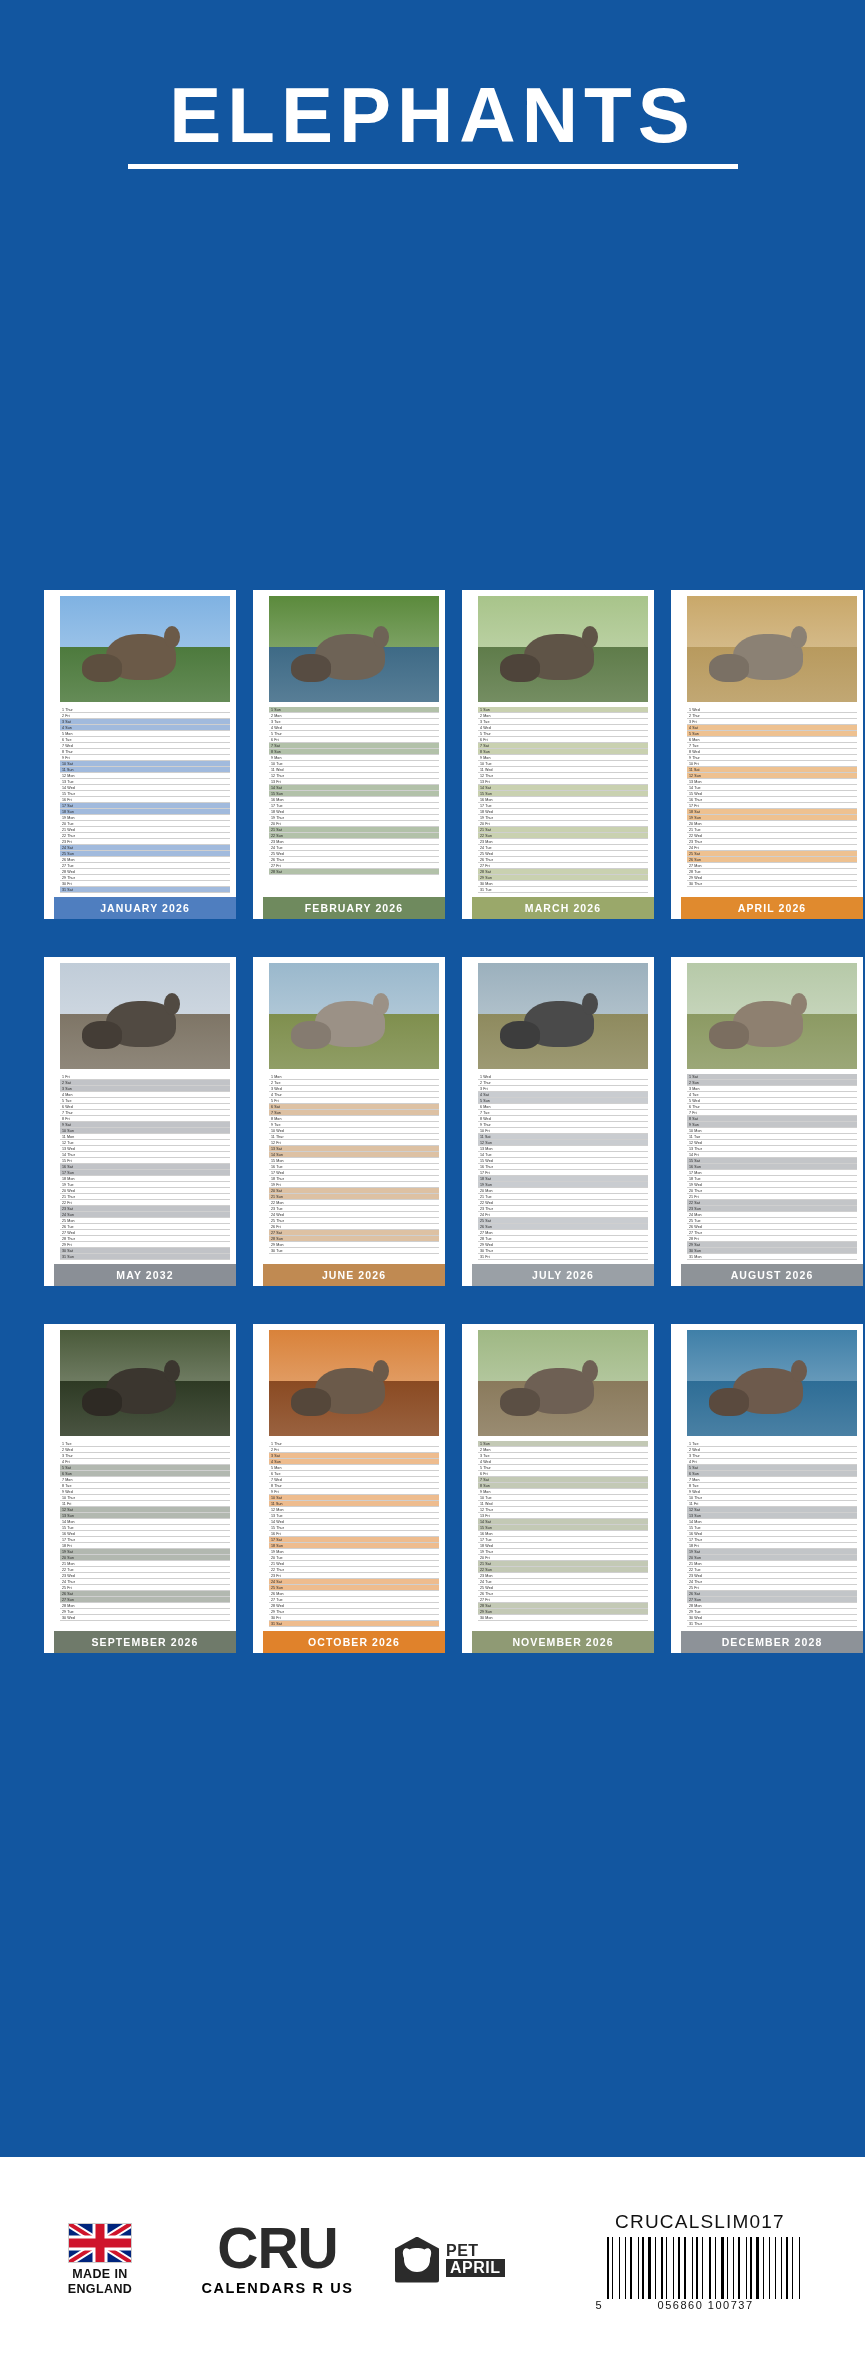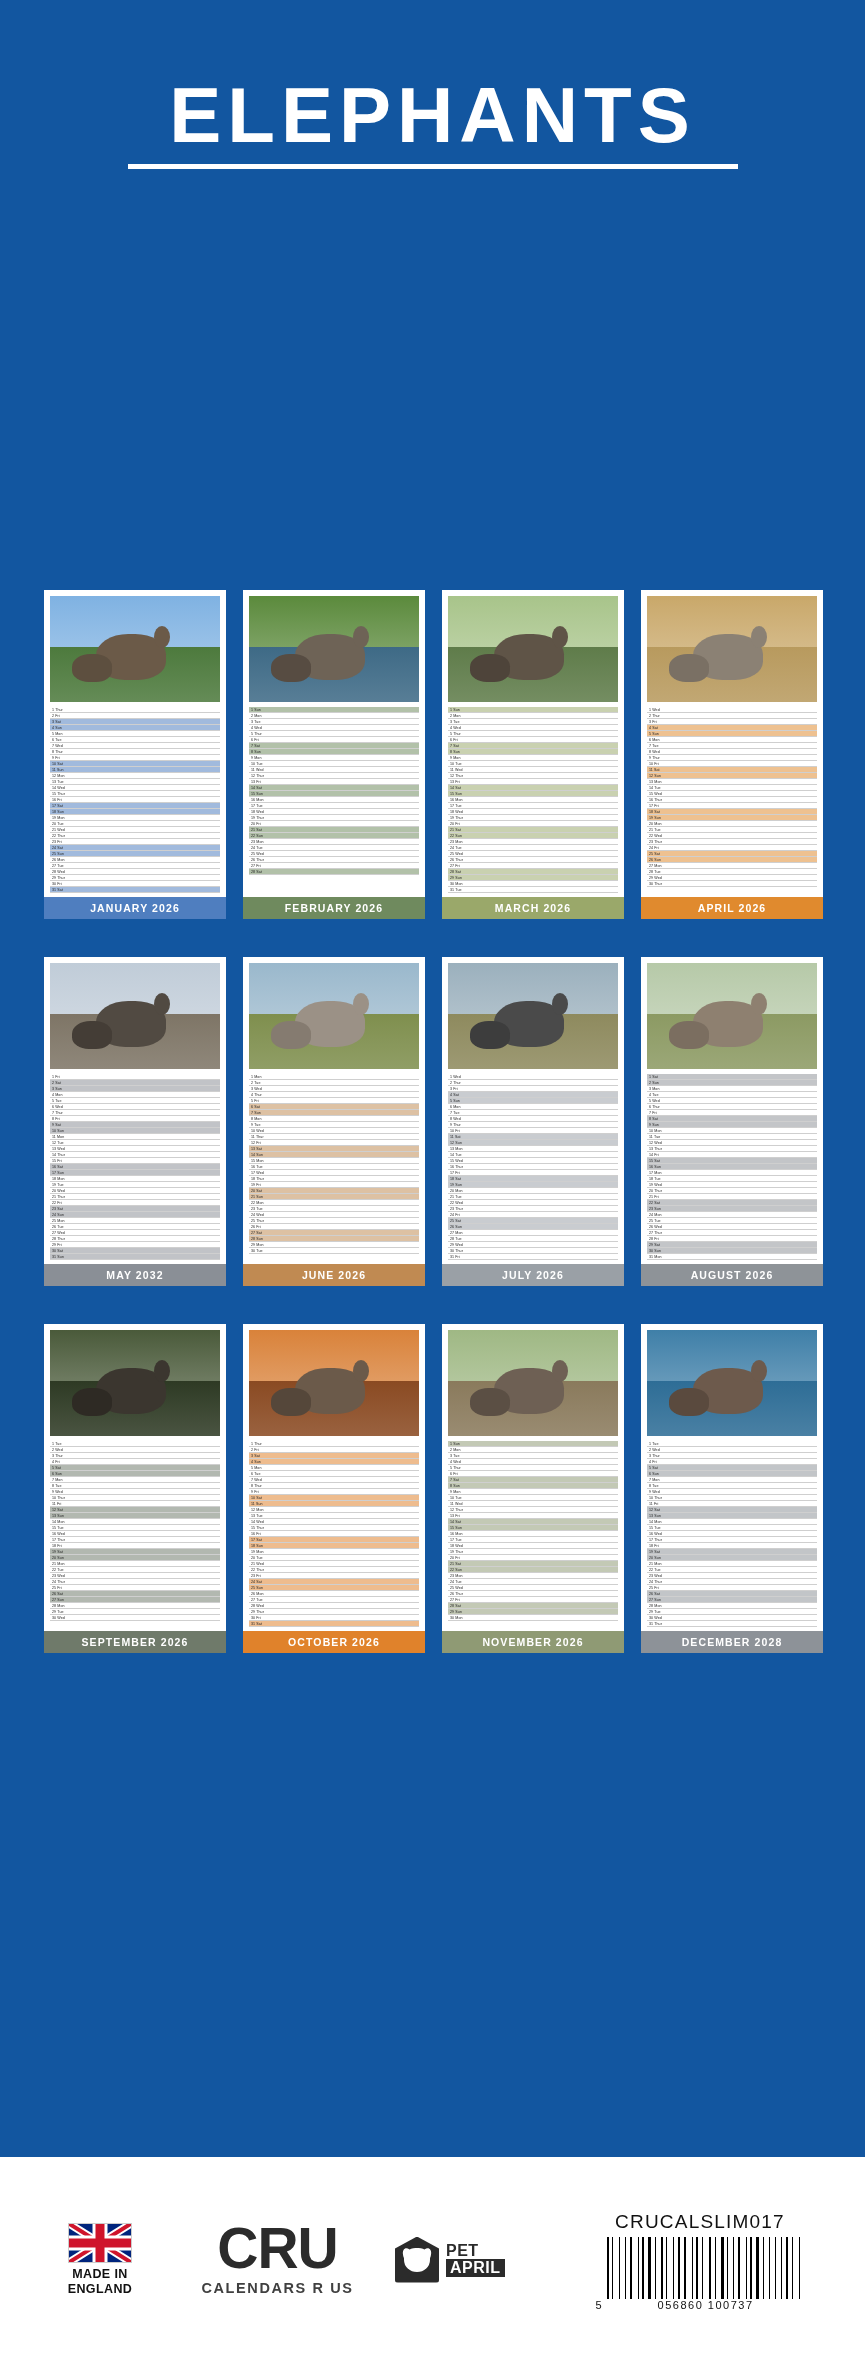--- a/index.html
+++ b/index.html
@@ -50,21 +50,21 @@
     flex-direction: column;
     gap: 38px;
   }
   .row {
     display: flex;
     gap: 17px;
   }
   .month {
     width: 208px;
     background: #ffffff;
-    padding: 6px 6px 0 6px;
+    padding: 6px 6px 0 16px;
     display: flex;
     flex-direction: column;
   }
   .photo {
     width: 170px;
     height: 106px;
     position: relative;
     overflow: hidden;
   }
   .photo .sky   { position:absolute; left:0; top:0; width:100%; height:48%; }
@@ -168,21 +168,21 @@
     font-size: 57px;
     font-weight: bold;
     color: #2b2b2b;
     letter-spacing: -1px;
     line-height: 0.9;
     font-family: "Liberation Sans", sans-serif;
   }
   .cru-sub {
     font-size: 14.5px;
     font-weight: bold;
-    color: #404040;
+    color: #000000;
     letter-spacing: 1.6px;
   }
   .pet-house {
     display: flex;
     align-items: center;
     gap: 7px;
     width: 150px;
   }
   .ph-badge {
     width: 44px; height: 46px;

